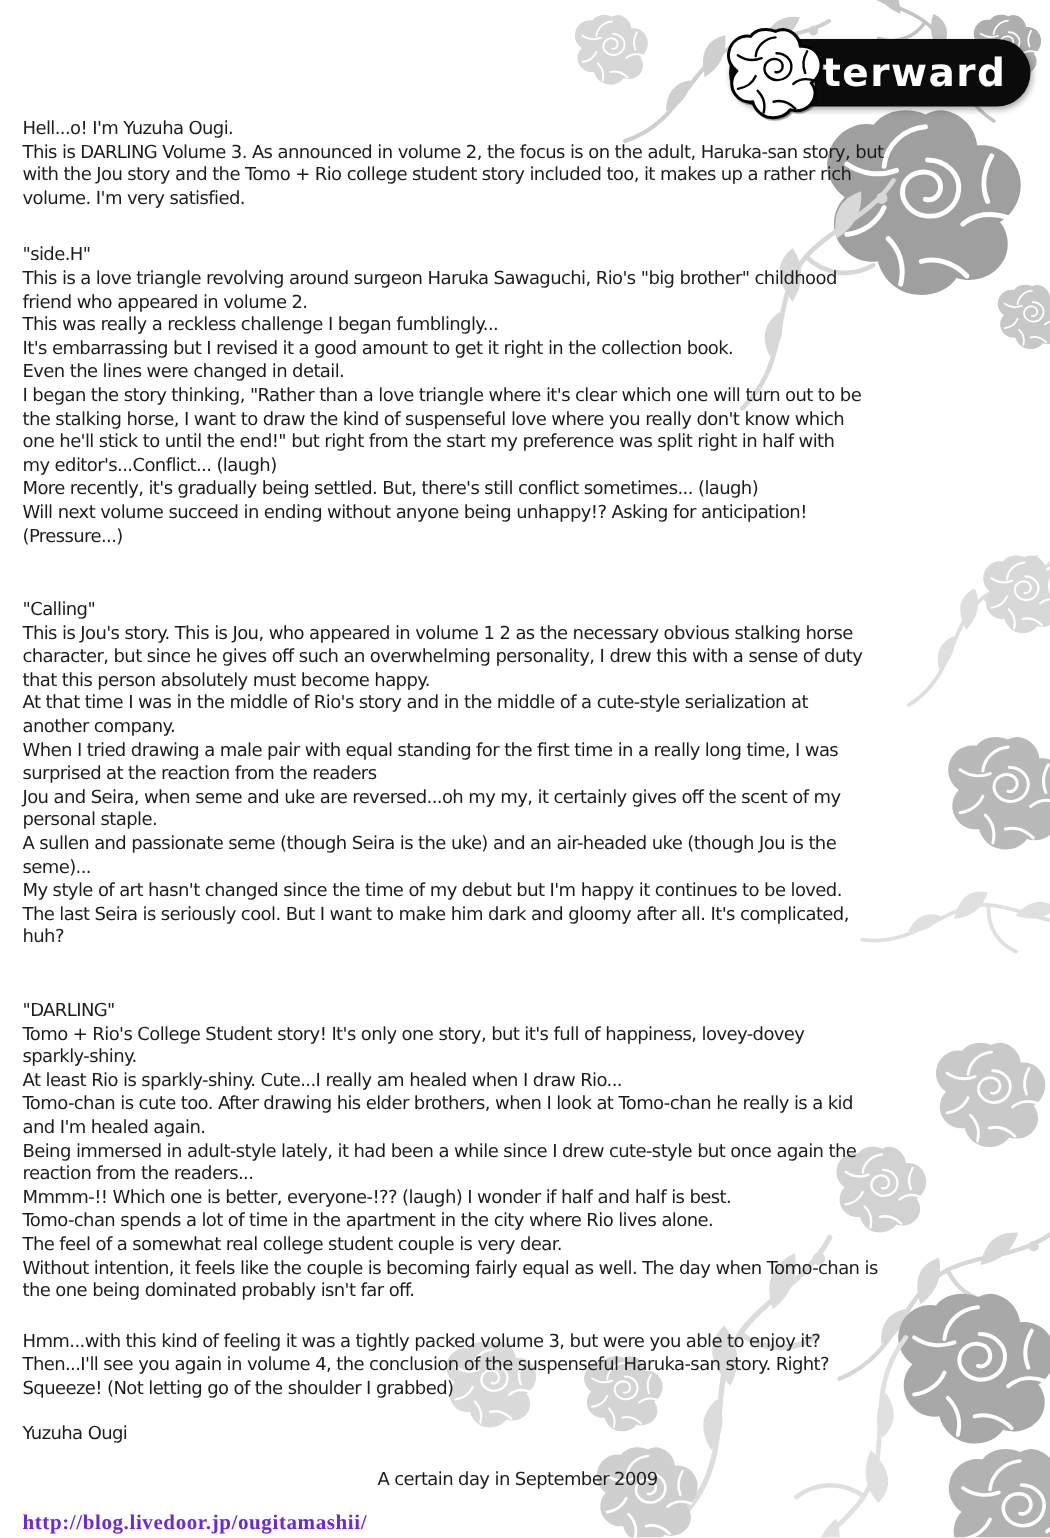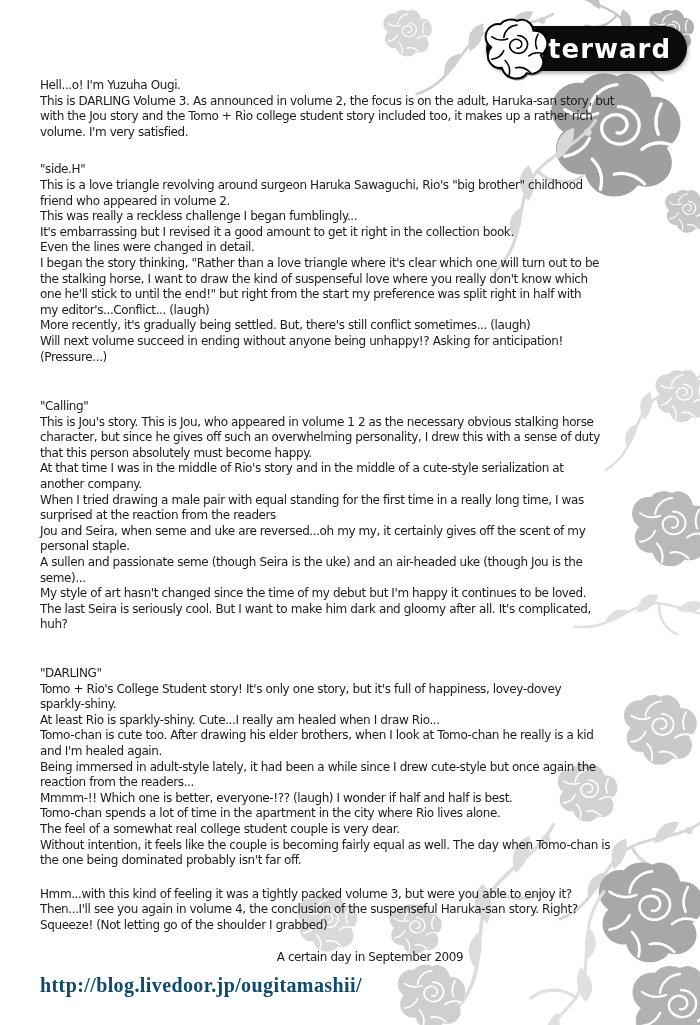--- a/index.html
+++ b/index.html
@@ -18,34 +18,34 @@
     box-shadow:1px 2px 4px rgba(0,0,0,0.35);
   }
   .banner-title{color:#ffffff;font-size:26px;letter-spacing:1px;font-weight:bold;}
   .banner-rose{
     position:absolute;left:-2px;top:-9px;width:66px;height:66px;
     color:#ffffff;--carve:#000;--edge:#000;
     filter:drop-shadow(1px 1px 0 rgba(0,0,0,.4));
   }
   
   .content{
-    position:absolute;left:40px;top:78px;width:660px;z-index:2;
+    position:absolute;left:15px;top:78px;width:660px;z-index:2;
     font-size:12px;line-height:15.6px;letter-spacing:-0.4px;
   }
   .lines{white-space:pre-line;}
   .heading{white-space:pre-line;}
   .sec-sideh{margin-top:22px;}
   .sec-calling{margin-top:34px;}
   .sec-darling{margin-top:33px;}
   .closing{margin-top:18px;}
   .signature{margin-top:14px;}
   .date{margin-top:16px;text-align:center;}
   .url{
     margin-top:13px;font-family:"Liberation Serif",serif;
-    font-size:20px;letter-spacing:0.4px;color:#0c4a6e;font-weight:bold;
+    font-size:14px;letter-spacing:0.4px;color:#6d28d9;font-weight:bold;
   }
 </style>
 </head>
 <body>
 
 <svg width="0" height="0" style="position:absolute">
   <defs>
     <symbol id="sym-rose" viewBox="0 0 100 100">
       <path fill="currentColor" stroke="var(--edge,transparent)" stroke-width="3" stroke-linejoin="round" d="M50 6 C41 2 30 4 25 11 C15 9 5 16 3 26 C1 34 5 42 11 46 C5 52 4 62 9 69 C13 75 20 78 27 77 C29 85 36 92 45 93 C53 94 61 91 65 85 C74 88 84 84 88 76 C91 70 90 63 86 58 C94 53 98 43 95 34 C92 25 84 20 75 21 C74 12 67 5 58 4 C55 4 52 5 50 6 Z"></path>
       <g stroke="var(--carve,#fff)" stroke-width="2.4" fill="none" stroke-linecap="round">
@@ -201,19 +201,20 @@
 Tomo-chan spends a lot of time in the apartment in the city where Rio lives alone.
 The feel of a somewhat real college student couple is very dear.
 Without intention, it feels like the couple is becoming fairly equal as well. The day when Tomo-chan is
 the one being dominated probably isn't far off.</div>
     </section>
 
     <div class="lines closing">Hmm...with this kind of feeling it was a tightly packed volume 3, but were you able to enjoy it?
 Then...I'll see you again in volume 4, the conclusion of the suspenseful Haruka-san story. Right?
 Squeeze! (Not letting go of the shoulder I grabbed)</div>
 
+    <div class="signature">Yuzuha Ougi</div>
 
     <div class="date">A certain day in September 2009</div>
 
     <div class="url">http://blog.livedoor.jp/ougitamashii/</div>
 
   </main>
 </div>
 
 </body></html>

